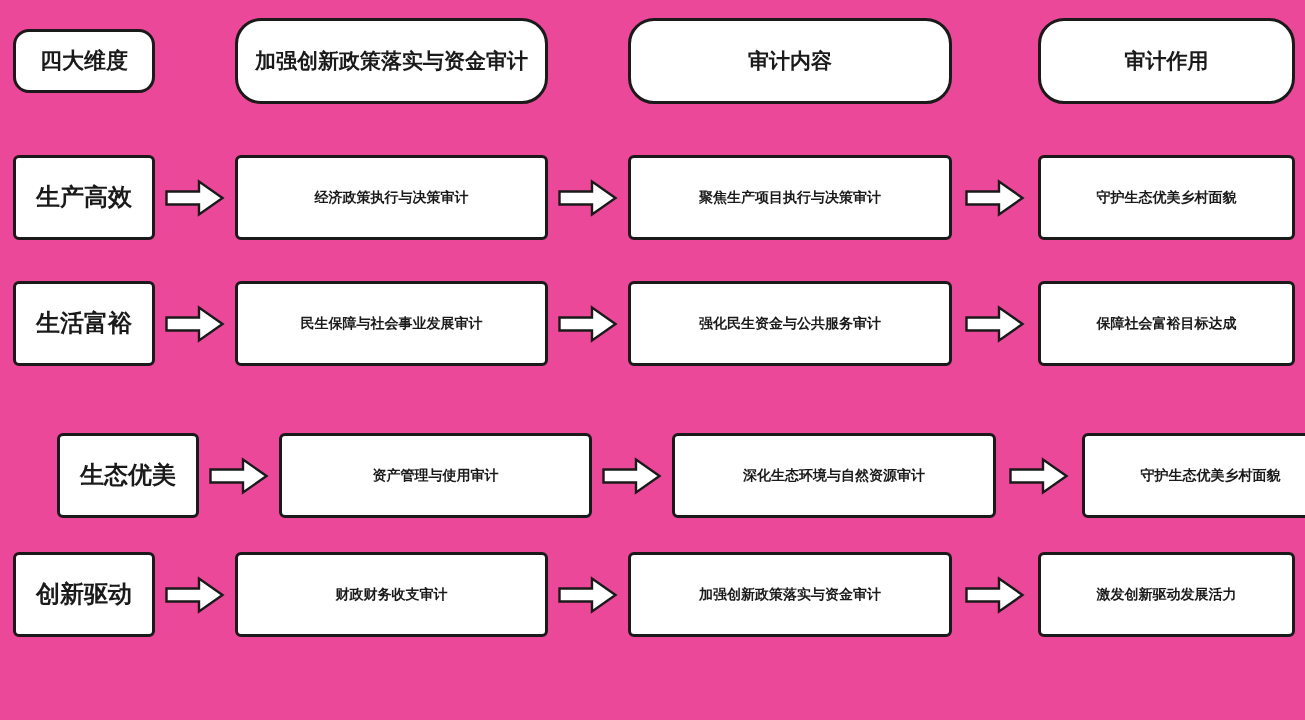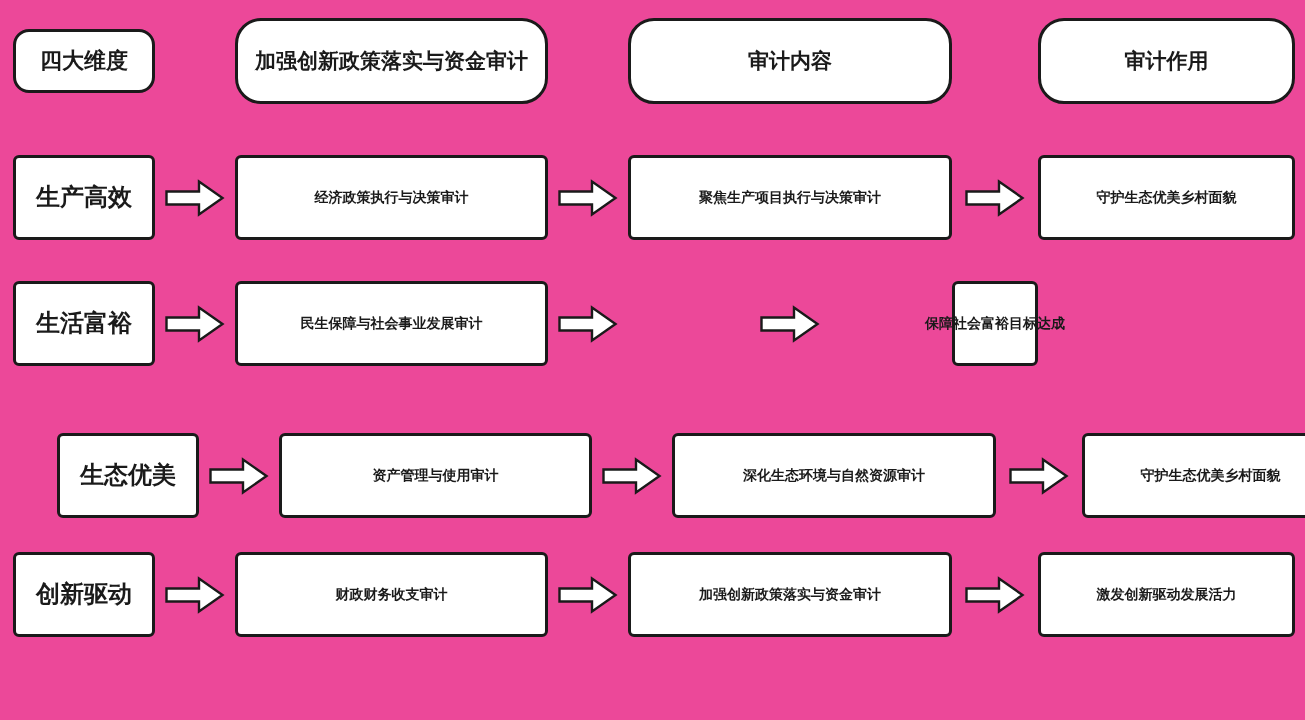--- a/index.html
+++ b/index.html
@@ -107,20 +107,21 @@
       <svg width="60" height="38" viewBox="0 0 60 38" aria-hidden="true">
         <polygon points="1.5,12.5 34,12.5 34,2.5 57.5,19 34,35.5 34,25.5 1.5,25.5" fill="#ffffff" stroke="#1a1a1a" stroke-width="2.4" stroke-linejoin="miter"></polygon>
       </svg>
     </div>
     <div class="box">民生保障与社会事业发展审计</div>
     <div class="arrow-cell">
       <svg width="60" height="38" viewBox="0 0 60 38" aria-hidden="true">
         <polygon points="1.5,12.5 34,12.5 34,2.5 57.5,19 34,35.5 34,25.5 1.5,25.5" fill="#ffffff" stroke="#1a1a1a" stroke-width="2.4" stroke-linejoin="miter"></polygon>
       </svg>
     </div>
+    <div class="box">强化民生资金与公共服务审计</div>
     <div class="arrow-cell">
       <svg width="60" height="38" viewBox="0 0 60 38" aria-hidden="true">
         <polygon points="1.5,12.5 34,12.5 34,2.5 57.5,19 34,35.5 34,25.5 1.5,25.5" fill="#ffffff" stroke="#1a1a1a" stroke-width="2.4" stroke-linejoin="miter"></polygon>
       </svg>
     </div>
     <div class="box">保障社会富裕目标达成</div>
   </div>
 
   <div class="row data-row row-3">
     <div class="box dim-box">生态优美</div>

